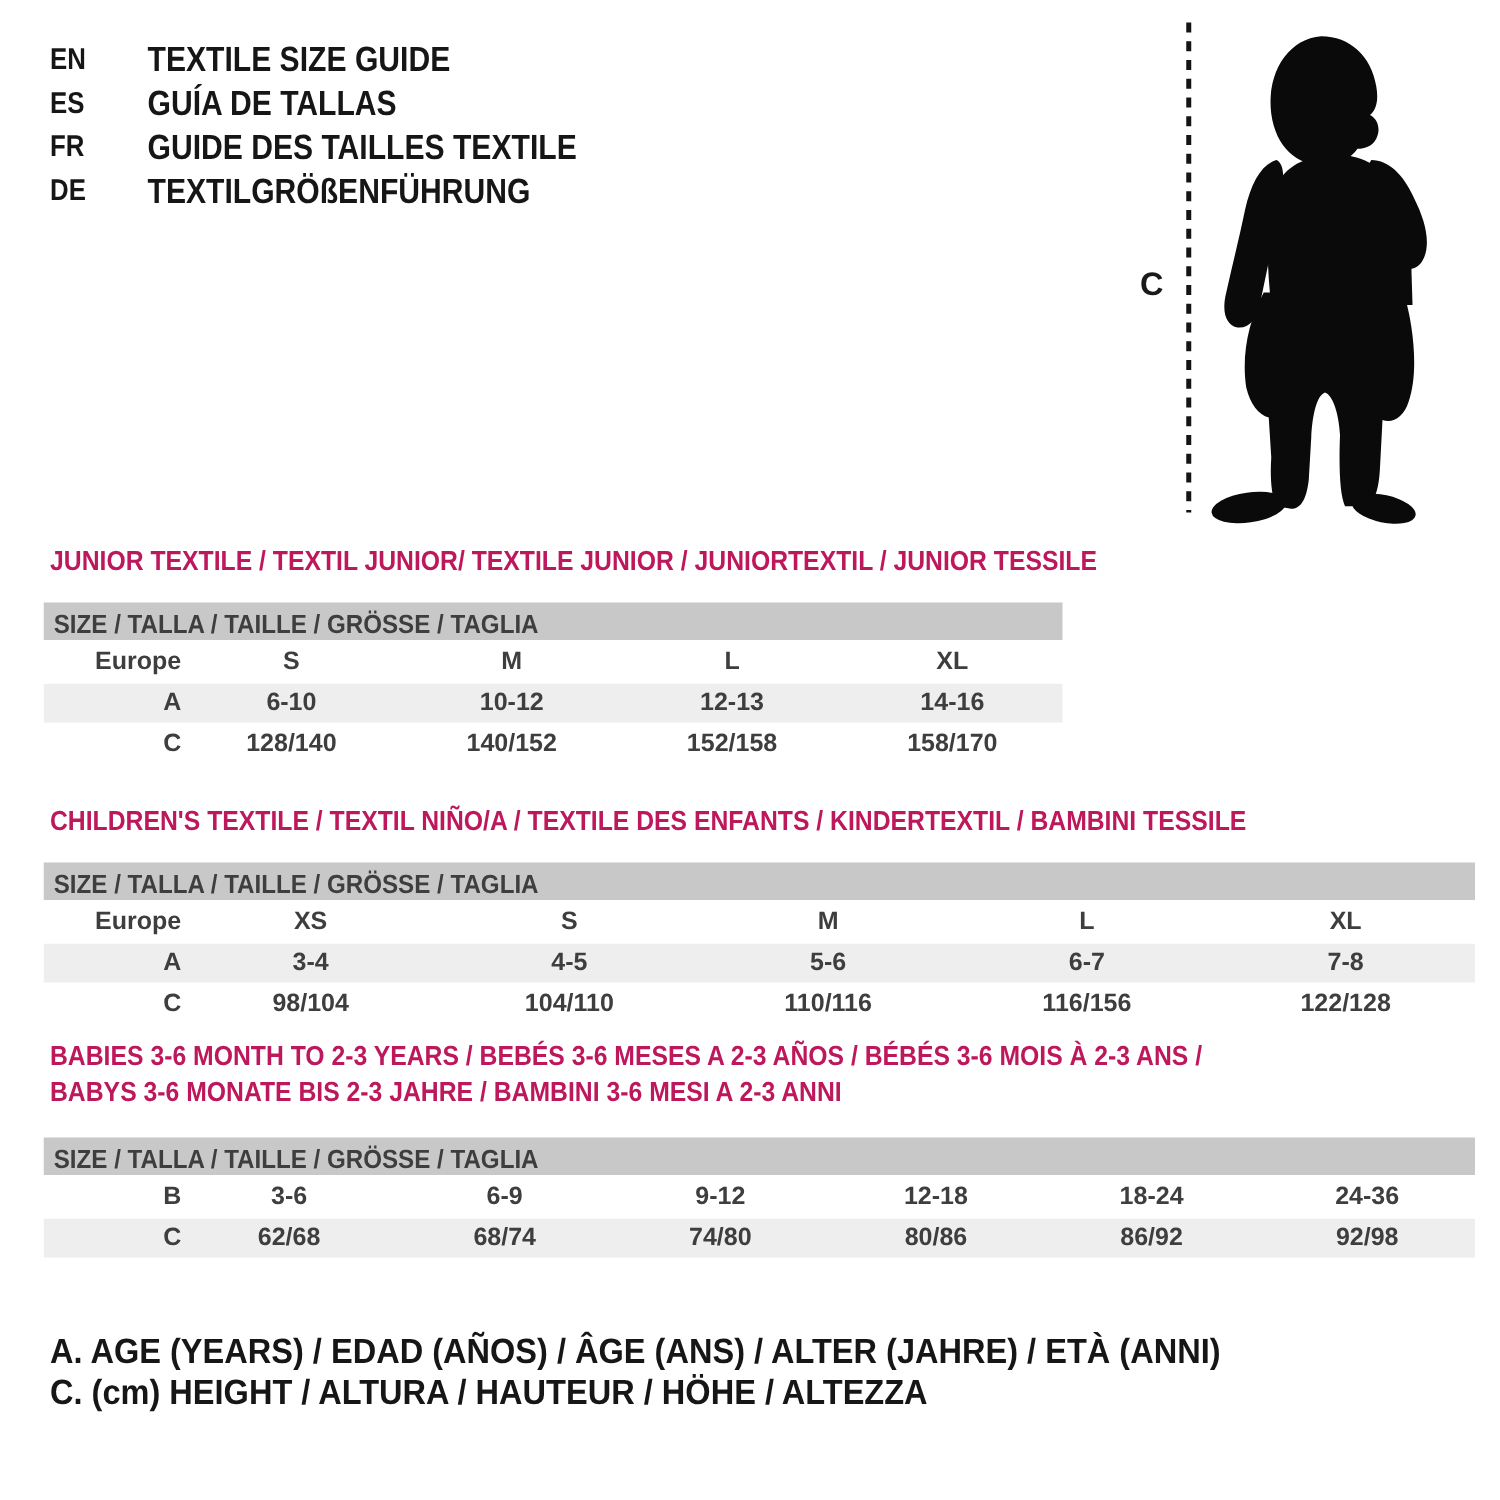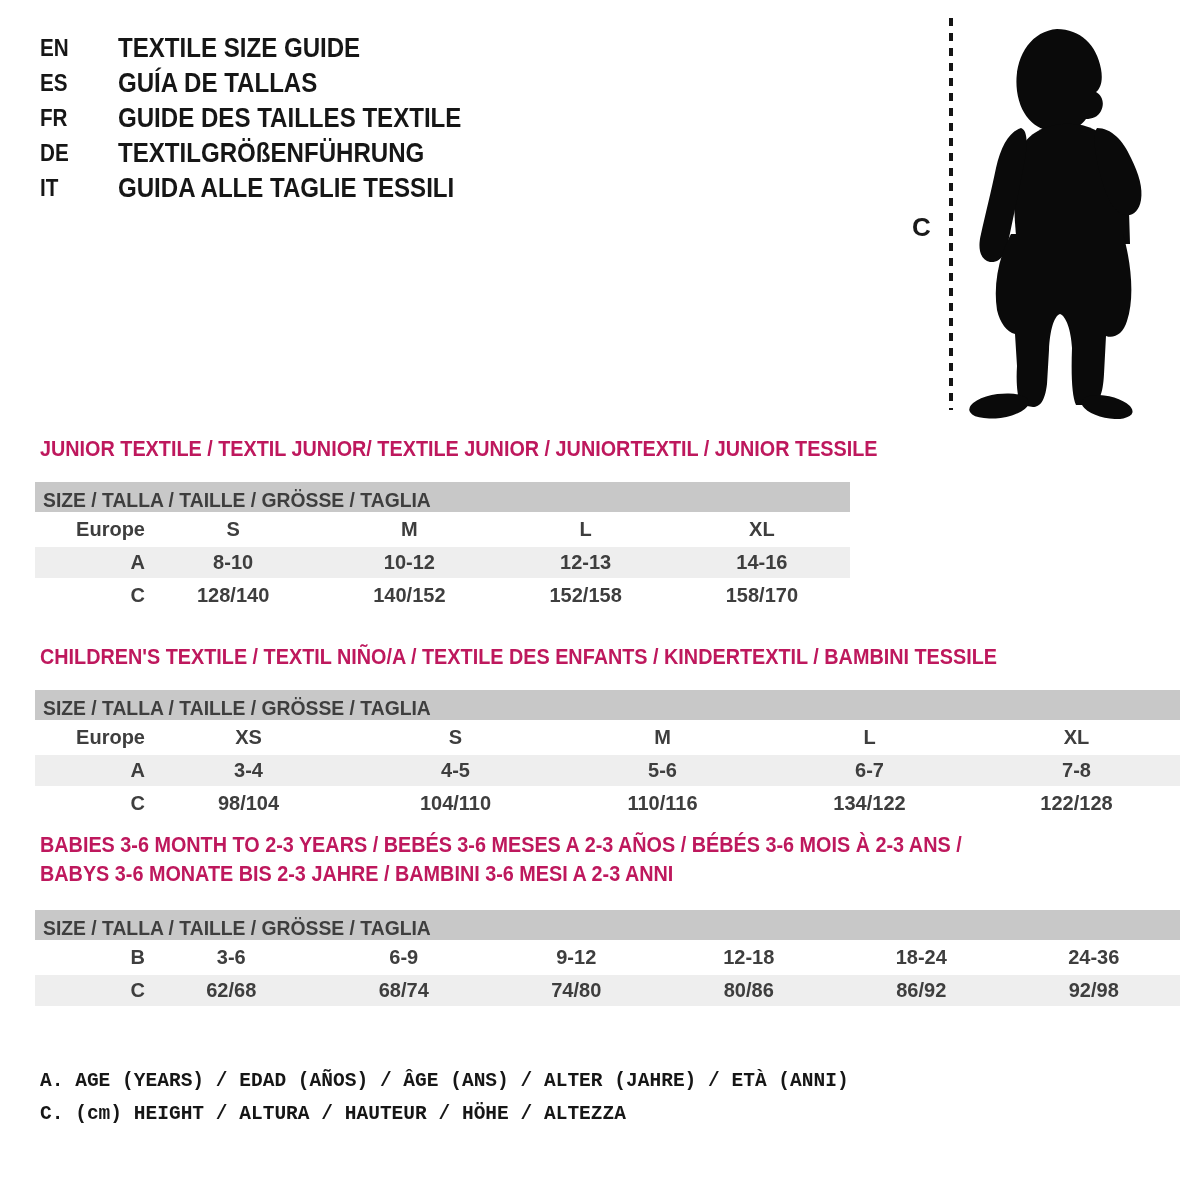--- a/index.html
+++ b/index.html
@@ -30,21 +30,21 @@
   .size-bar { margin-top:19px; height:30px; background:#c8c8c8; display:flex; align-items:flex-end; padding-left:8px; }
   #sec-babies .size-bar { margin-top:22px; }
   .size-bar span { font-size:21px; font-weight:bold; color:#3e3e3e; display:inline-block; transform:scaleX(0.92); transform-origin:left center; white-space:nowrap; }
   .trow { display:flex; align-items:center; height:31px; font-size:20px; font-weight:bold; color:#3e3e3e; margin-top:2px; }
   .trow.shade { background:#eeeeee; }
   .tlabel { width:110px; padding-left:7px; text-align:right; }
   .tcell { flex:1; text-align:center; }
 
   
   .footnotes { position:absolute; left:40px; top:1064px; }
-  .fn { font-size:21px; font-weight:bold; color:#161616; line-height:33px;font-family:Liberation Mono, monospace; }
+  .fn { font-size:28px; font-weight:bold; color:#161616; line-height:33px; }
   .fn .cx { transform:scaleX(0.93); }
 </style>
 </head>
 <body>
 
 <div class="page">
 
   <div class="lang-block">
     <div class="lang-row">
       <span class="lang-code"><span class="cx">EN</span></span>
@@ -54,24 +54,20 @@
       <span class="lang-code"><span class="cx">ES</span></span>
       <span class="lang-label"><span class="cx">GUÍA DE TALLAS</span></span>
     </div>
     <div class="lang-row">
       <span class="lang-code"><span class="cx">FR</span></span>
       <span class="lang-label"><span class="cx">GUIDE DES TAILLES TEXTILE</span></span>
     </div>
     <div class="lang-row">
       <span class="lang-code"><span class="cx">DE</span></span>
       <span class="lang-label"><span class="cx">TEXTILGRÖßENFÜHRUNG</span></span>
-    </div>
-    <div class="lang-row">
-      <span class="lang-code"><span class="cx">IT</span></span>
-      <span class="lang-label"><span class="cx">GUIDA ALLE TAGLIE TESSILI</span></span>
     </div>
   </div>
 
   <svg class="figure-svg" viewBox="0 0 250 412" aria-hidden="true">
     <line x1="51" y1="8" x2="51" y2="400" stroke="#141414" stroke-width="4" stroke-dasharray="8 7"></line>
     <g fill="#0a0a0a" transform="translate(65,6)">
       <path d="M92,13 C115,13 132,29 136,53 C138,64 136,72 131,76 C137,79 140,87 136,95 C133,101 127,103 121,103 C116,110 108,115 98,116 C75,118 56,104 52,75 C48,43 65,15 92,13 Z"></path>
       <path d="M98,108 C120,106 138,115 148,130 C158,146 162,170 164,195 L165,228 L52,228 C48,195 48,160 54,138 C60,119 76,110 98,108 Z"></path>
       <path d="M56,112 C44,116 36,130 31,152 C26,176 20,200 16,218 C12,234 16,244 25,246 C34,247 40,240 43,227 C48,203 55,170 60,143 C63,126 62,114 56,112 Z"></path>
       <path d="M132,112 C146,112 158,124 166,142 C174,158 178,172 176,184 C174,196 166,202 157,198 C148,194 142,182 138,168 C132,148 126,120 132,112 Z"></path>
@@ -89,21 +85,21 @@
       </div>
     <div class="trow">
       <span class="tlabel">Europe</span>
       <span class="tcell">S</span>
       <span class="tcell">M</span>
       <span class="tcell">L</span>
       <span class="tcell">XL</span>
     </div>
     <div class="trow shade">
       <span class="tlabel">A</span>
-      <span class="tcell">8-10</span>
+      <span class="tcell">6-10</span>
       <span class="tcell">10-12</span>
       <span class="tcell">12-13</span>
       <span class="tcell">14-16</span>
     </div>
     <div class="trow">
       <span class="tlabel">C</span>
       <span class="tcell">128/140</span>
       <span class="tcell">140/152</span>
       <span class="tcell">152/158</span>
       <span class="tcell">158/170</span>
@@ -129,21 +125,21 @@
       <span class="tcell">4-5</span>
       <span class="tcell">5-6</span>
       <span class="tcell">6-7</span>
       <span class="tcell">7-8</span>
     </div>
     <div class="trow">
       <span class="tlabel">C</span>
       <span class="tcell">98/104</span>
       <span class="tcell">104/110</span>
       <span class="tcell">110/116</span>
-      <span class="tcell">134/122</span>
+      <span class="tcell">116/156</span>
       <span class="tcell">122/128</span>
     </div>
   </section>
 
   <section class="sec" id="sec-babies">
     <h2 class="sec-title"><span class="cx">BABIES 3-6 MONTH TO 2-3 YEARS / BEBÉS 3-6 MESES A 2-3 AÑOS / BÉBÉS 3-6 MOIS À 2-3 ANS /</span></h2>
     <h2 class="sec-title"><span class="cx">BABYS 3-6 MONATE BIS 2-3 JAHRE / BAMBINI 3-6 MESI A 2-3 ANNI</span></h2>
     <div class="size-bar">
         <span>SIZE / TALLA / TAILLE / GRÖSSE / TAGLIA</span>
       </div>

